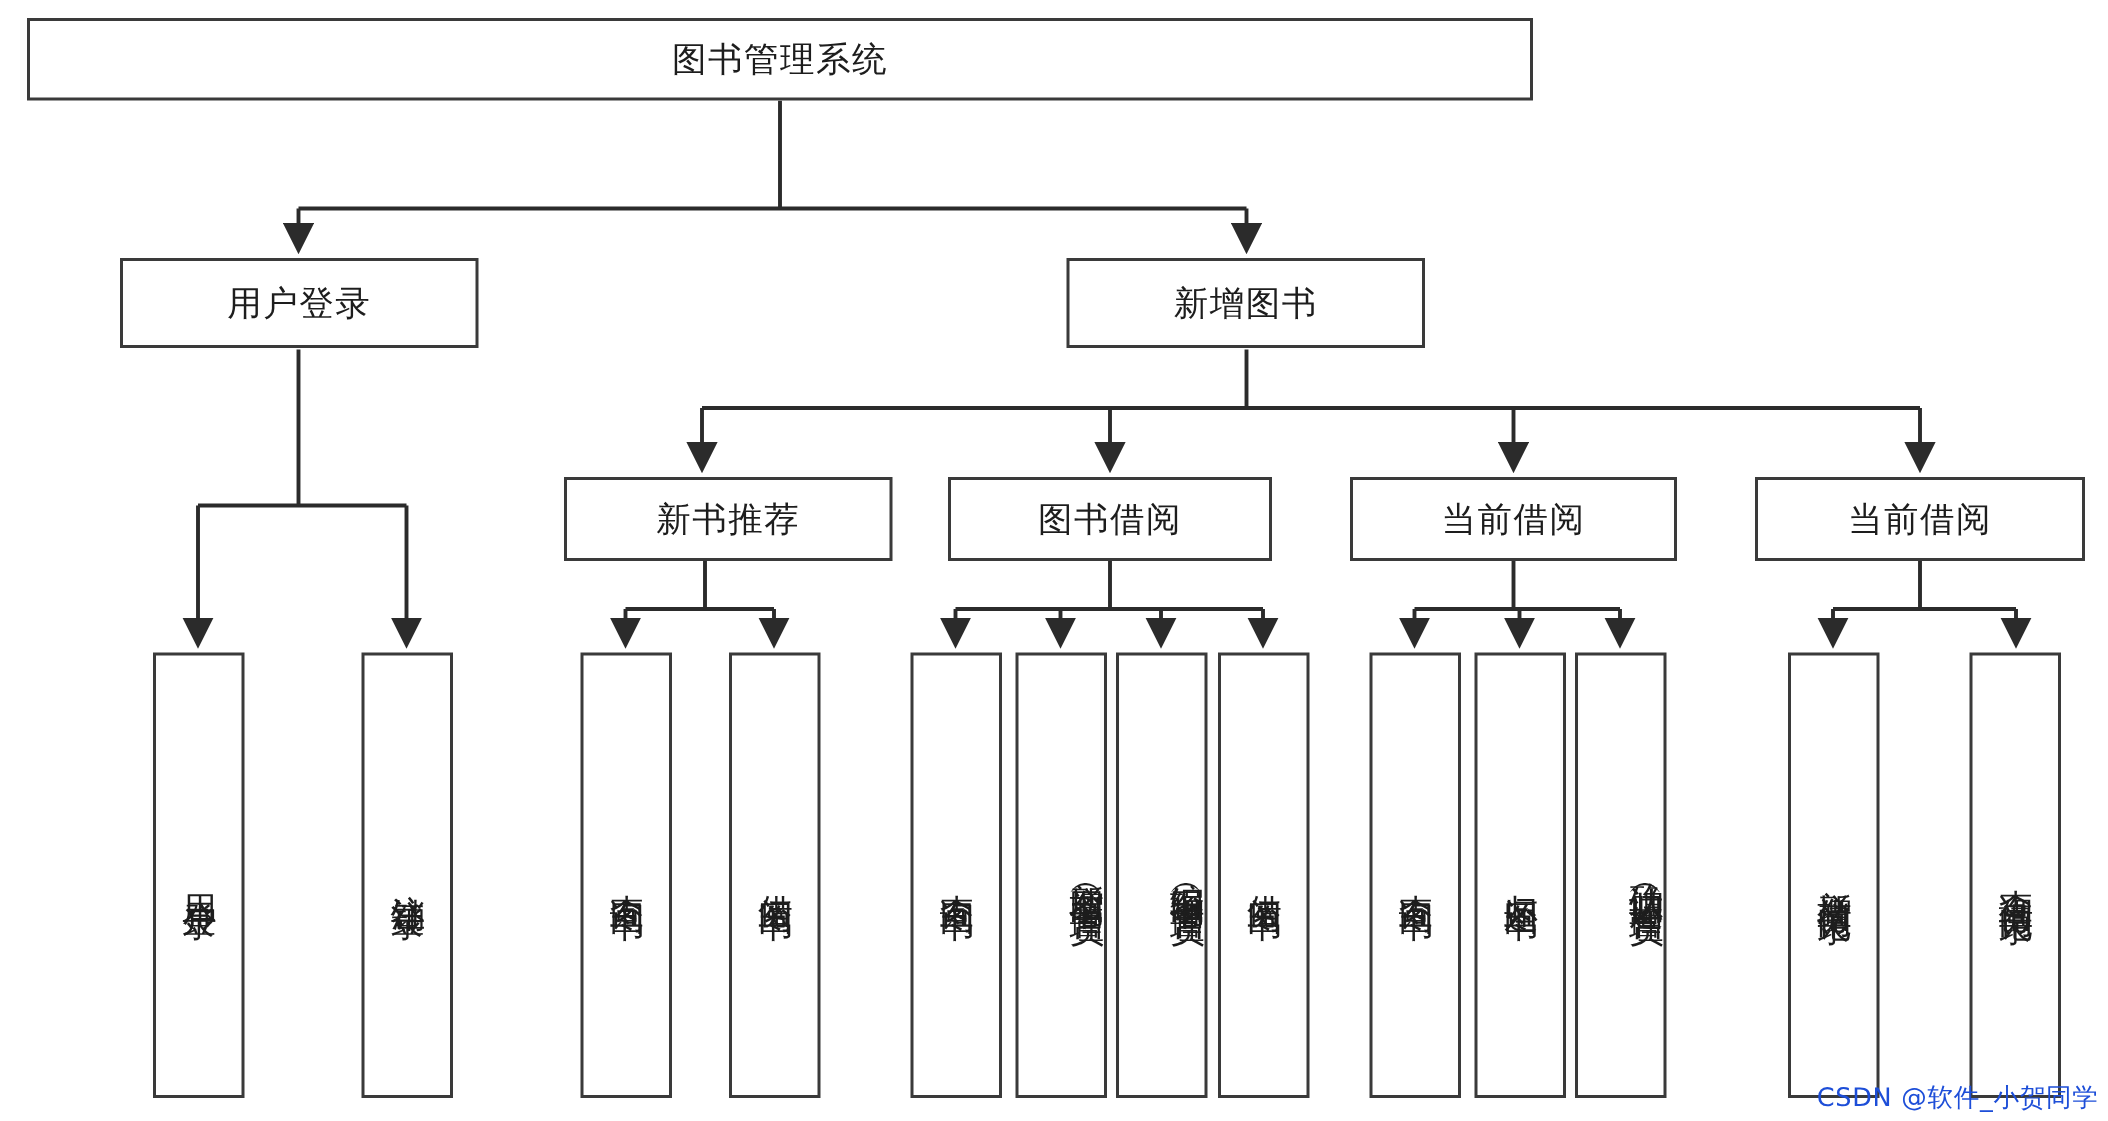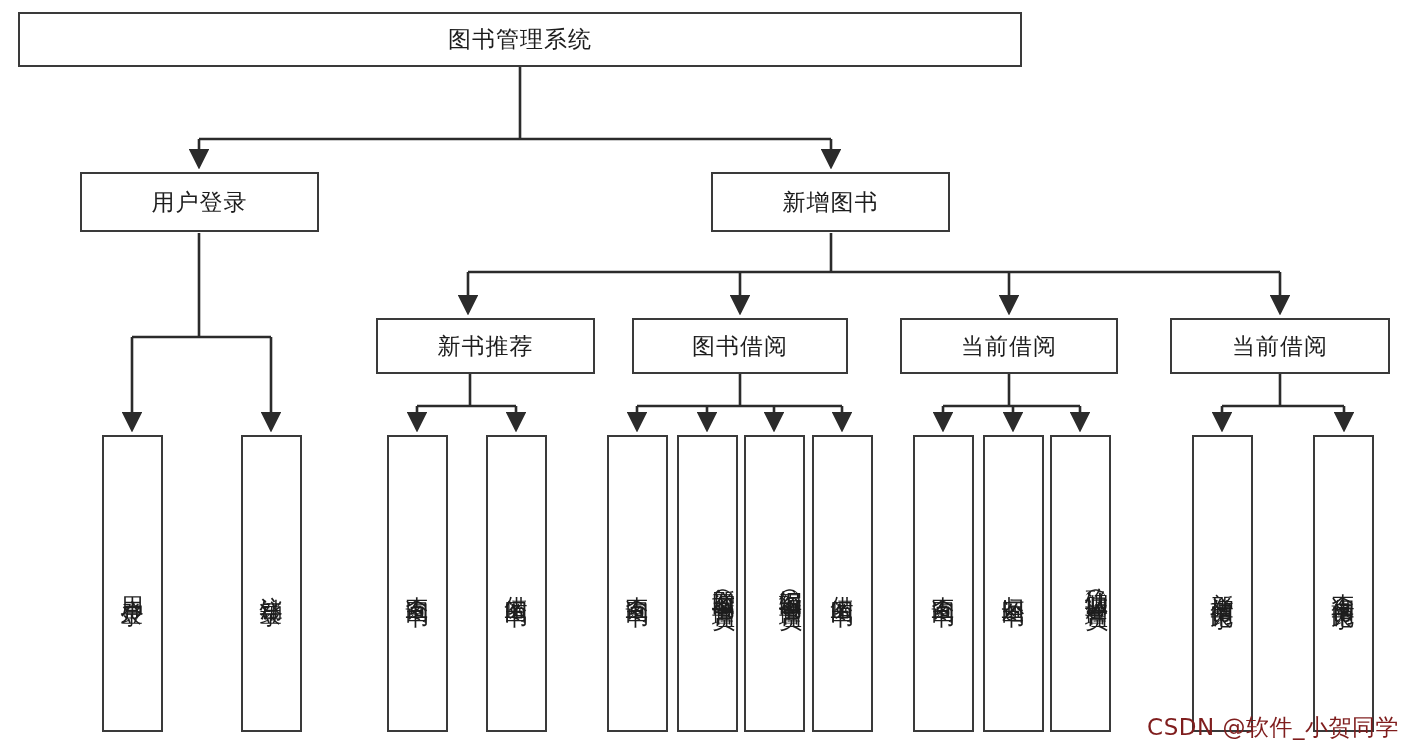--- a/index.html
+++ b/index.html
@@ -51,22 +51,22 @@
     align-items: flex-start;
   }
   .node-label {
     display: block;
     white-space: pre-line;
   }
   #watermark {
     position: absolute;
     right: 6px;
     bottom: 4px;
-    font-size: 23px;
-    color: #7f1d1d;
+    font-size: 17px;
+    color: #1d4ed8;
     letter-spacing: 0.5px;
     white-space: nowrap;
     pointer-events: none;
   }
 </style>
 </head>
 <body>
 
 <div id="diagram-canvas">
 

